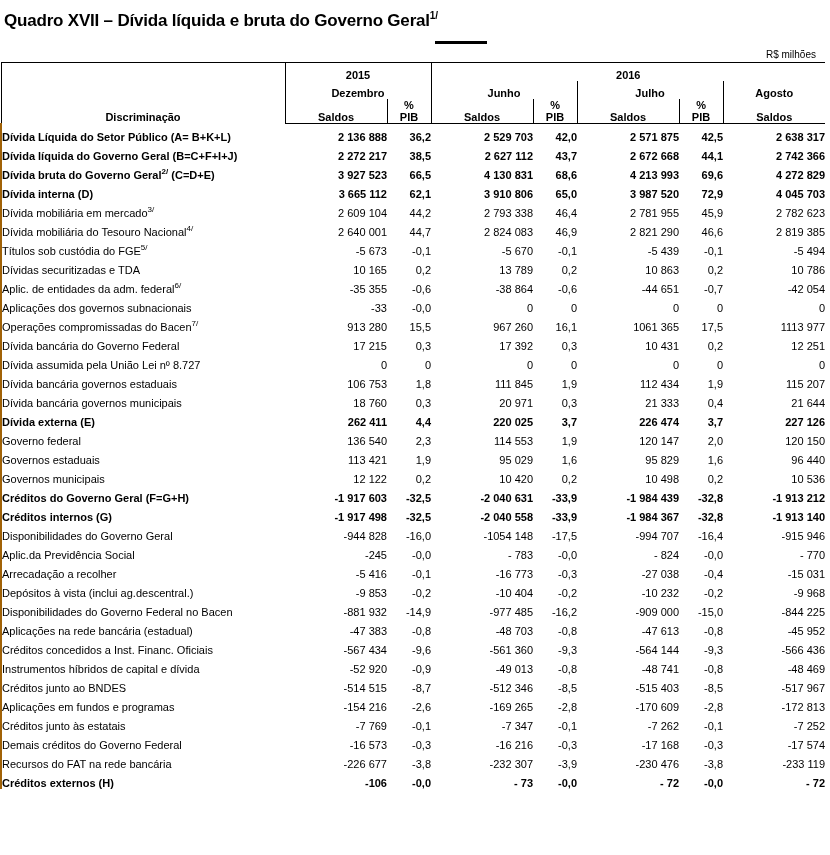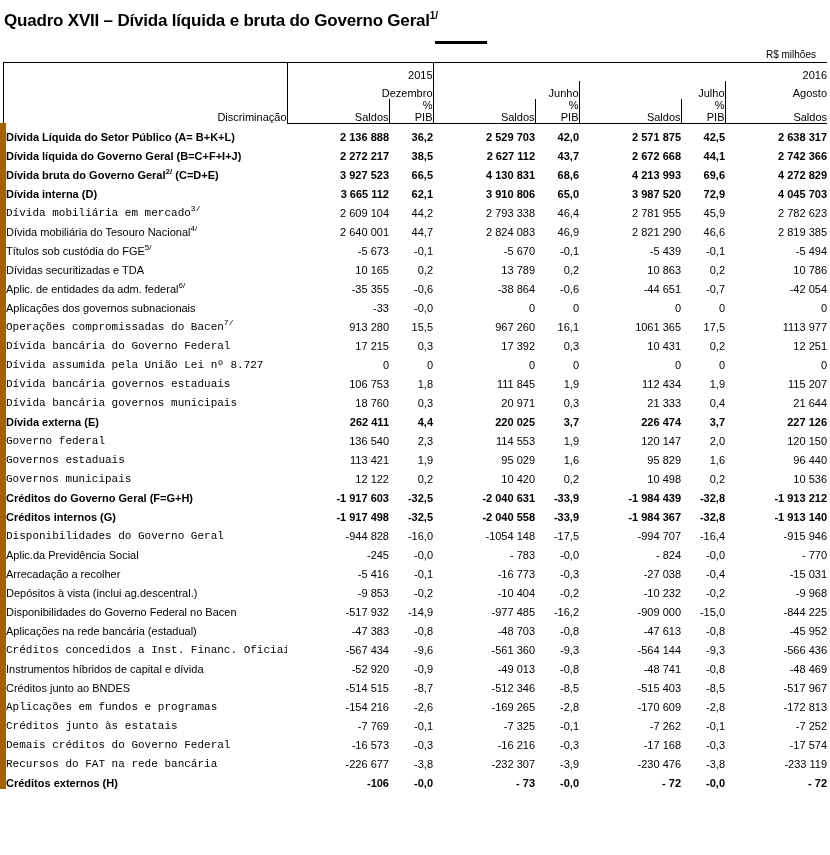--- a/index.html
+++ b/index.html
@@ -59,22 +59,22 @@
     font-size: 11px;
   }
   table.main td, table.main th {
     border: 1px solid #000;
     padding: 0;
     vertical-align: bottom;
   }
   
   .hd {
     font-size: 11px;
-    font-weight: normal;
-    text-align: right;
+    font-weight: bold;
+    text-align: center;
     padding: 3px 4px 3px 5px;
     vertical-align: bottom;
     height: 18px;
   }
   .hd-disc {
     vertical-align: top;
     padding-top: 5px;
   }
   .nb-r { border-right: none !important; }
   .nb-t { border-top: none !important; }
@@ -82,21 +82,21 @@
 
   
   tr.r td {
     border-left: none;
     border-right: none;
     border-top: none;
     border-bottom: none;
     height: 19px;
   }
   tr.r td.c-disc {
-    border-left: 6px solid #a16207;
+    border-left: 2px solid #a16207;
     margin-top: 25px;
   }
   td.lbl {
     text-align: left;
     white-space: nowrap;
     overflow: hidden;
     padding-left: 6px;
   }
   td.num {
     text-align: right;
@@ -104,21 +104,21 @@
     white-space: nowrap;
   }
   td.pib {
     text-align: right;
     padding-right: 8px;
     white-space: nowrap;
   }
   .b { font-weight: bold; }
   .ind0 { padding-left: 6px; }
   .ind1 { padding-left: 14px; }
-  .ind2 { padding-left: 24px; font-family: Liberation Mono, monospace; }
+  .ind2 { padding-left: 24px; }
   .ind3 { padding-left: 34px; }
   sup.fn { font-size: 8px; vertical-align: super; }
 </style>
 </head>
 <body>
 
 <div class="page">
 
   <div class="title"><span>Quadro XVII – Dívida líquida e bruta do Governo Geral</span><sup>1/</sup></div>
 
@@ -409,21 +409,21 @@
           <td class="num">-9 853</td>
           <td class="pib">-0,2</td>
           <td class="num">-10 404</td>
           <td class="pib">-0,2</td>
           <td class="num">-10 232</td>
           <td class="pib">-0,2</td>
           <td class="num">-9 968</td>
         </tr>
         <tr class="r">
           <td class="lbl c-disc ind3">Disponibilidades do Governo Federal no Bacen</td>
-          <td class="num">-517 932</td>
+          <td class="num">-881 932</td>
           <td class="pib">-14,9</td>
           <td class="num">-977 485</td>
           <td class="pib">-16,2</td>
           <td class="num">-909 000</td>
           <td class="pib">-15,0</td>
           <td class="num">-844 225</td>
         </tr>
         <tr class="r">
           <td class="lbl c-disc ind3">Aplicações na rede bancária (estadual)</td>
           <td class="num">-47 383</td>
@@ -471,21 +471,21 @@
           <td class="num">-169 265</td>
           <td class="pib">-2,8</td>
           <td class="num">-170 609</td>
           <td class="pib">-2,8</td>
           <td class="num">-172 813</td>
         </tr>
         <tr class="r">
           <td class="lbl c-disc ind2">Créditos junto às estatais</td>
           <td class="num">-7 769</td>
           <td class="pib">-0,1</td>
-          <td class="num">-7 325</td>
+          <td class="num">-7 347</td>
           <td class="pib">-0,1</td>
           <td class="num">-7 262</td>
           <td class="pib">-0,1</td>
           <td class="num">-7 252</td>
         </tr>
         <tr class="r">
           <td class="lbl c-disc ind2">Demais créditos do Governo Federal</td>
           <td class="num">-16 573</td>
           <td class="pib">-0,3</td>
           <td class="num">-16 216</td>

